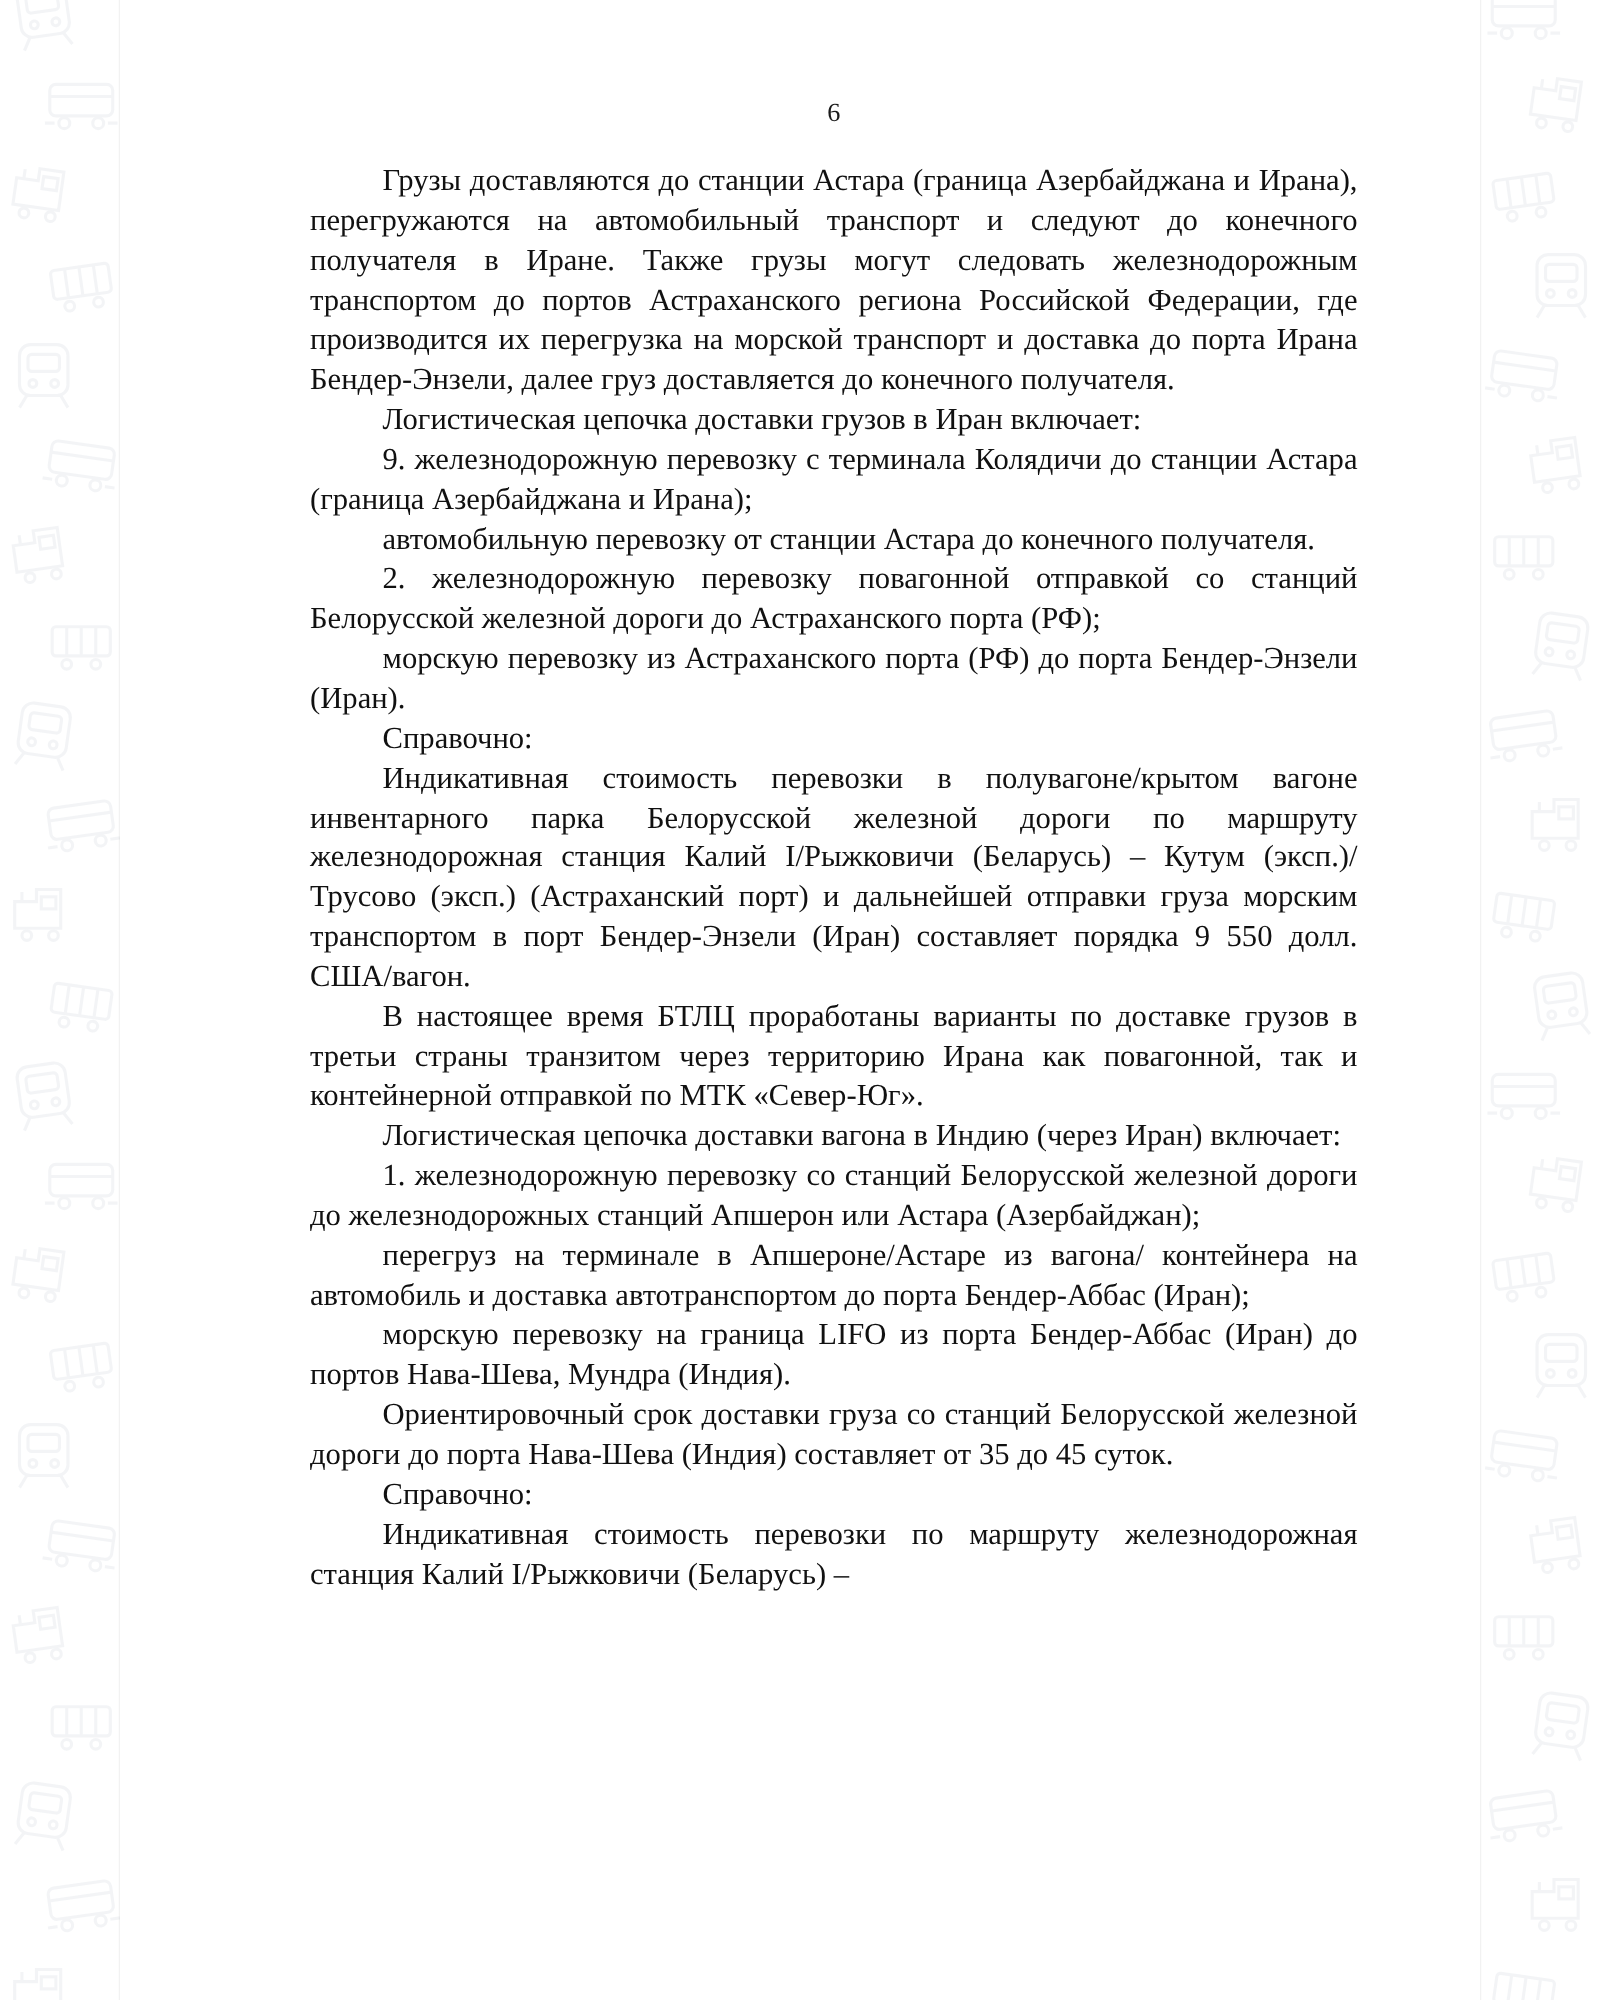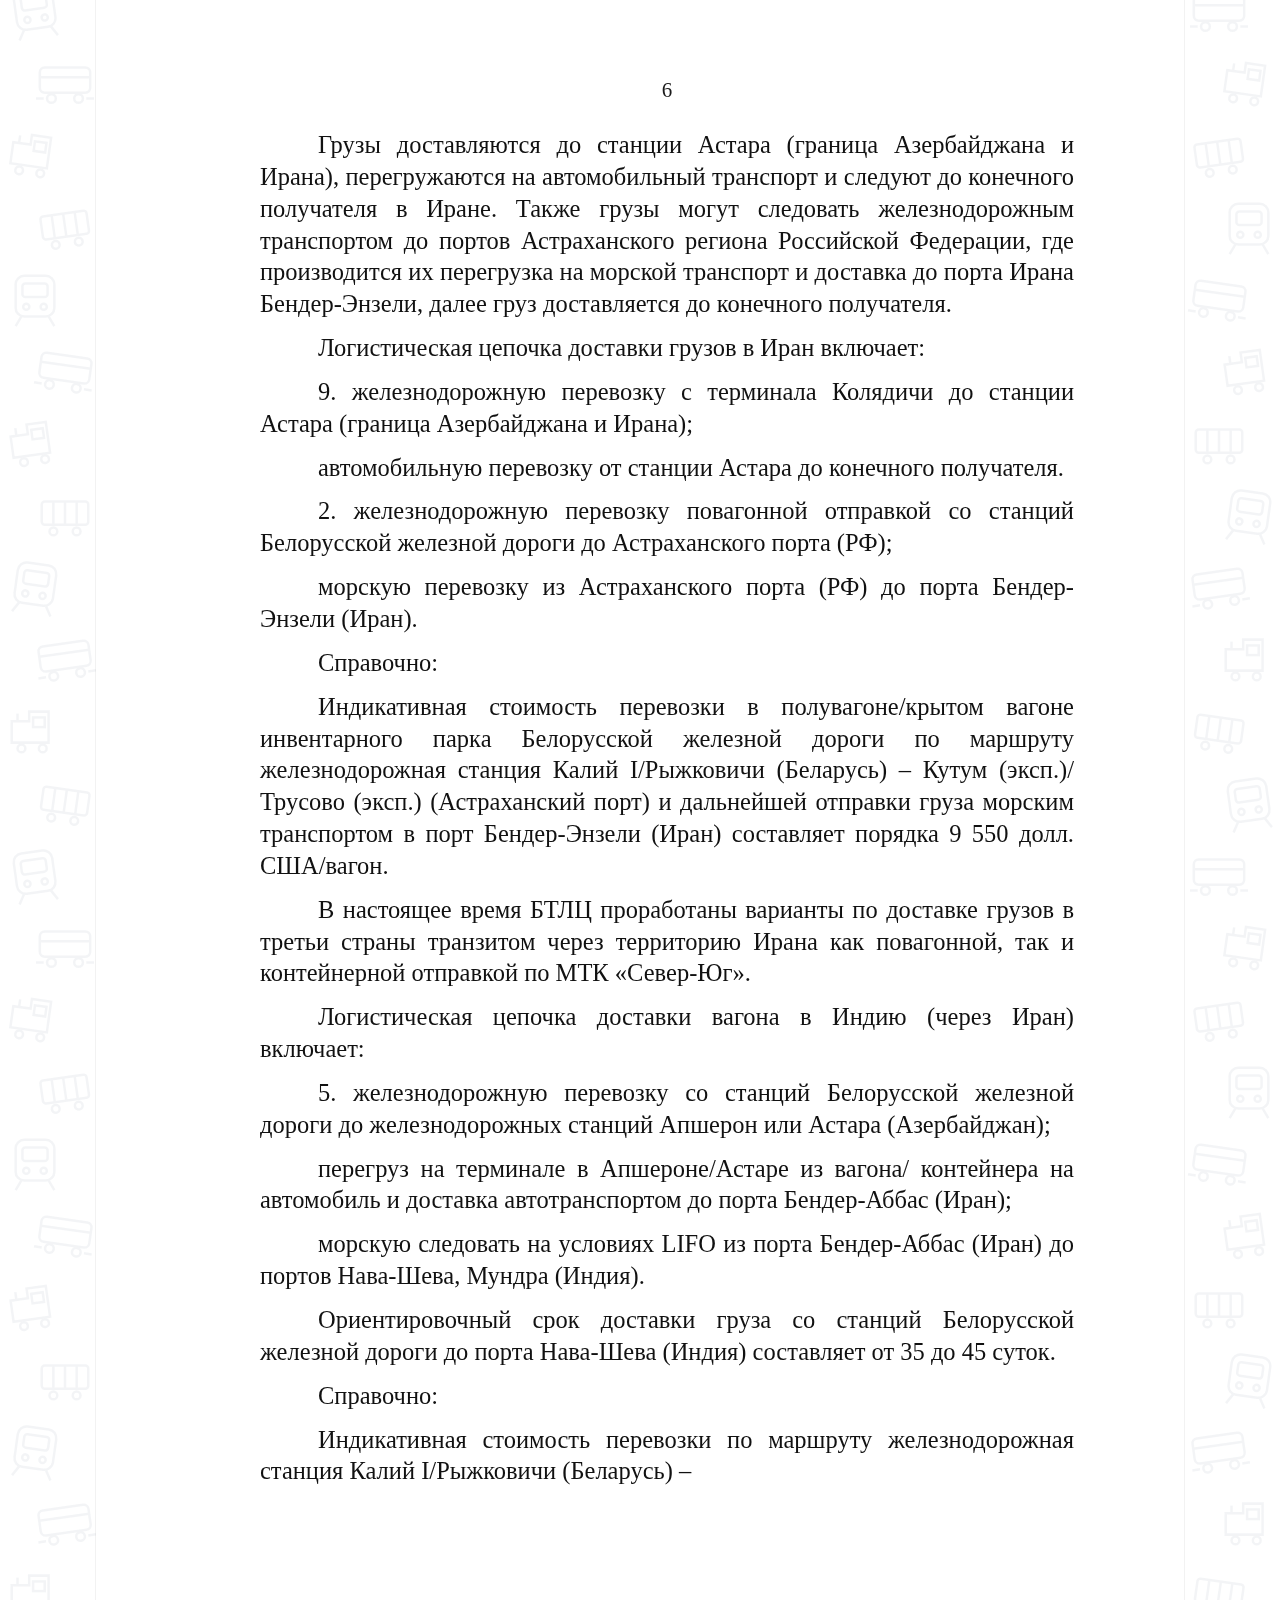--- a/index.html
+++ b/index.html
@@ -57,21 +57,21 @@
 
   .page-number {
     text-align: center;
     font-size: 21px;
     color: #1b1b1b;
     margin: 0 0 26px 0;
     letter-spacing: 0;
   }
 
   p.para {
-    margin: 12px;
+    margin: 0;
     font-size: 24.5px;
     line-height: 1.30;
     color: #111111;
     text-align: justify;
     text-indent: 58px;
     hyphens: none;
   }
   p.para.bold   { font-weight: normal; }
   p.para.italic { }
 
@@ -512,21 +512,21 @@
     <p class="para">Грузы доставляются до станции Астара (граница Азербайджана и Ирана), перегружаются на автомобильный транспорт и следуют до конечного получателя в Иране. Также грузы могут следовать железнодорожным транспортом до портов Астраханского региона Российской Федерации, где производится их перегрузка на морской транспорт и доставка до порта Ирана Бендер-Энзели, далее груз доставляется до конечного получателя.</p>
     <p class="para bold">Логистическая цепочка доставки грузов в Иран включает:</p>
     <p class="para">9. железнодорожную перевозку с терминала Колядичи до станции Астара (граница Азербайджана и Ирана);</p>
     <p class="para">автомобильную перевозку от станции Астара до конечного получателя.</p>
     <p class="para">2. железнодорожную перевозку повагонной отправкой со станций Белорусской железной дороги до Астраханского порта (РФ);</p>
     <p class="para">морскую перевозку из Астраханского порта (РФ) до порта Бендер-Энзели (Иран).</p>
     <p class="para italic">Справочно:</p>
     <p class="para italic">Индикативная стоимость перевозки в полувагоне/крытом вагоне инвентарного парка Белорусской железной дороги по маршруту железнодорожная станция Калий I/Рыжковичи (Беларусь) – Кутум (эксп.)/Трусово (эксп.) (Астраханский порт) и дальнейшей отправки груза морским транспортом в порт Бендер-Энзели (Иран) составляет порядка 9 550 долл. США/вагон.</p>
     <p class="para">В настоящее время БТЛЦ проработаны варианты по доставке грузов в третьи страны транзитом через территорию Ирана как повагонной, так и контейнерной отправкой по МТК «Север-Юг».</p>
     <p class="para bold">Логистическая цепочка доставки вагона в Индию (через Иран) включает:</p>
-    <p class="para">5. железнодорожную перевозку со станций Белорусской железной дороги до железнодорожных станций Апшерон или Астара (Азербайджан);</p>
+    <p class="para">1. железнодорожную перевозку со станций Белорусской железной дороги до железнодорожных станций Апшерон или Астара (Азербайджан);</p>
     <p class="para">перегруз на терминале в Апшероне/Астаре из вагона/ контейнера на автомобиль и доставка автотранспортом до порта Бендер-Аббас (Иран);</p>
-    <p class="para">морскую следовать на условиях LIFO из порта Бендер-Аббас (Иран) до портов Нава-Шева, Мундра (Индия).</p>
+    <p class="para">морскую перевозку на граница LIFO из порта Бендер-Аббас (Иран) до портов Нава-Шева, Мундра (Индия).</p>
     <p class="para">Ориентировочный срок доставки груза со станций Белорусской железной дороги до порта Нава-Шева (Индия) составляет от 35  до 45 суток.</p>
     <p class="para italic">Справочно:</p>
     <p class="para italic">Индикативная стоимость перевозки по маршруту железнодорожная станция Калий I/Рыжковичи (Беларусь) –</p>
 
   </div>
 </div>
 
 </body></html>

